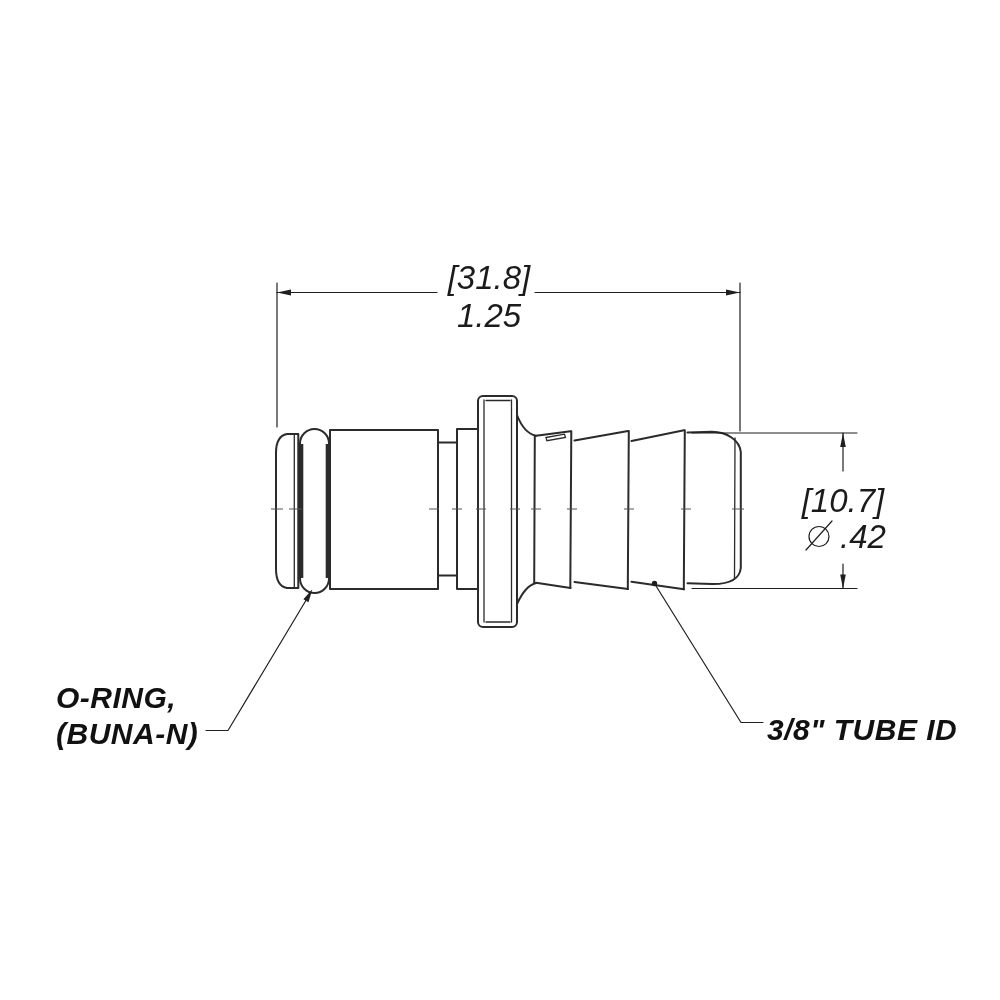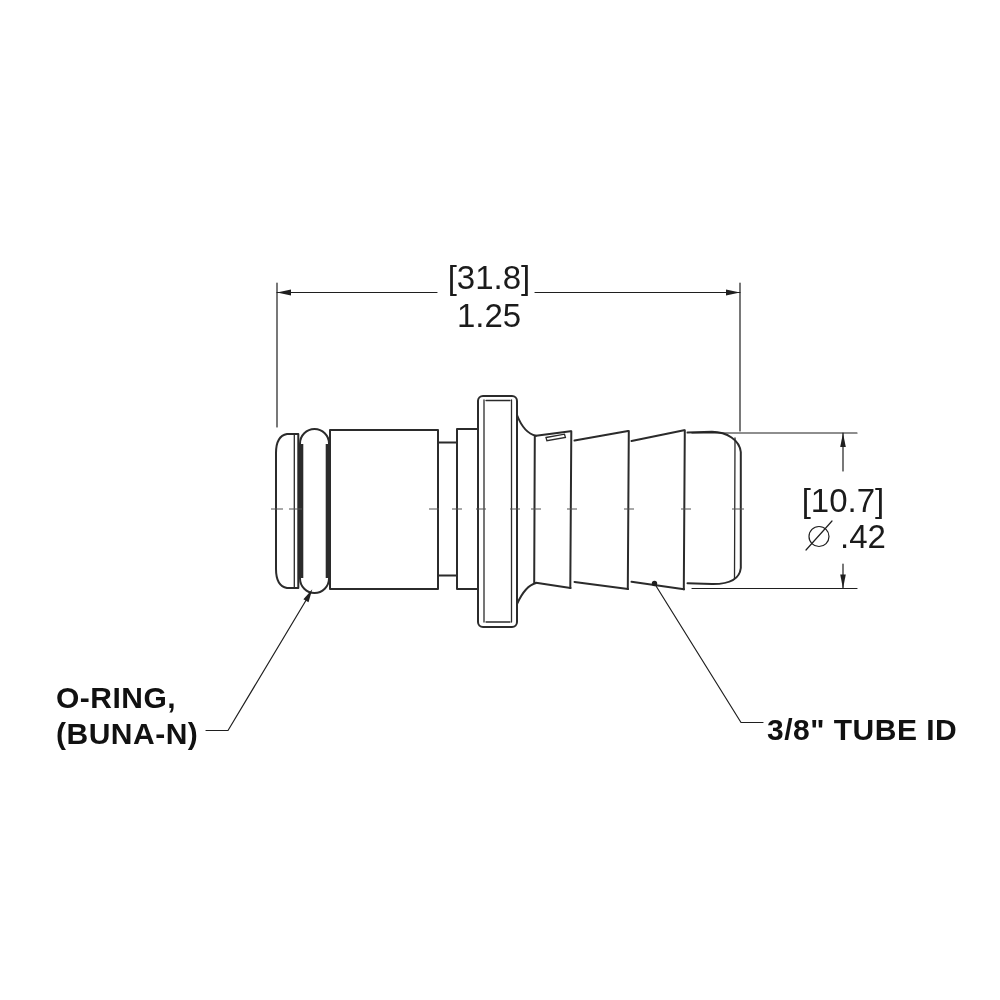--- a/index.html
+++ b/index.html
@@ -1,16 +1,16 @@
 <!DOCTYPE html>
 <html><head>
 <meta charset="utf-8">
 <style>
   html,body{margin:0;padding:0;background:#ffffff;width:1000px;height:1000px;overflow:hidden;}
-  .canvas-wrap{width:1000px;height:1000px;background:#ffffff;}
+  .canvas-wrap{width:1000px;height:1000px;background:#ffffff;font-style:italic;}
   svg{display:block;}
   .part-stroke{stroke:#2b2b2b;stroke-width:2;fill:none;stroke-linecap:round;stroke-linejoin:round;}
   .part-thin{stroke:#2b2b2b;stroke-width:1.3;fill:none;stroke-linecap:round;}
   .part-thick{stroke:#2b2b2b;stroke-width:3.4;fill:none;stroke-linecap:butt;}
   .dim-line{stroke:#1f1f1f;stroke-width:1.2;fill:none;stroke-linecap:round;}
   .arrow{fill:#1f1f1f;stroke:none;}
   .cline{stroke:#555555;stroke-width:1.1;fill:none;}
   .dim-text{font-family:"Liberation Sans","DejaVu Sans",sans-serif;font-size:33px;fill:#1b1b1b;}
   .label-text{font-family:"Liberation Sans","DejaVu Sans",sans-serif;font-size:30px;font-weight:bold;fill:#111111;letter-spacing:0.5px;}
 </style>

